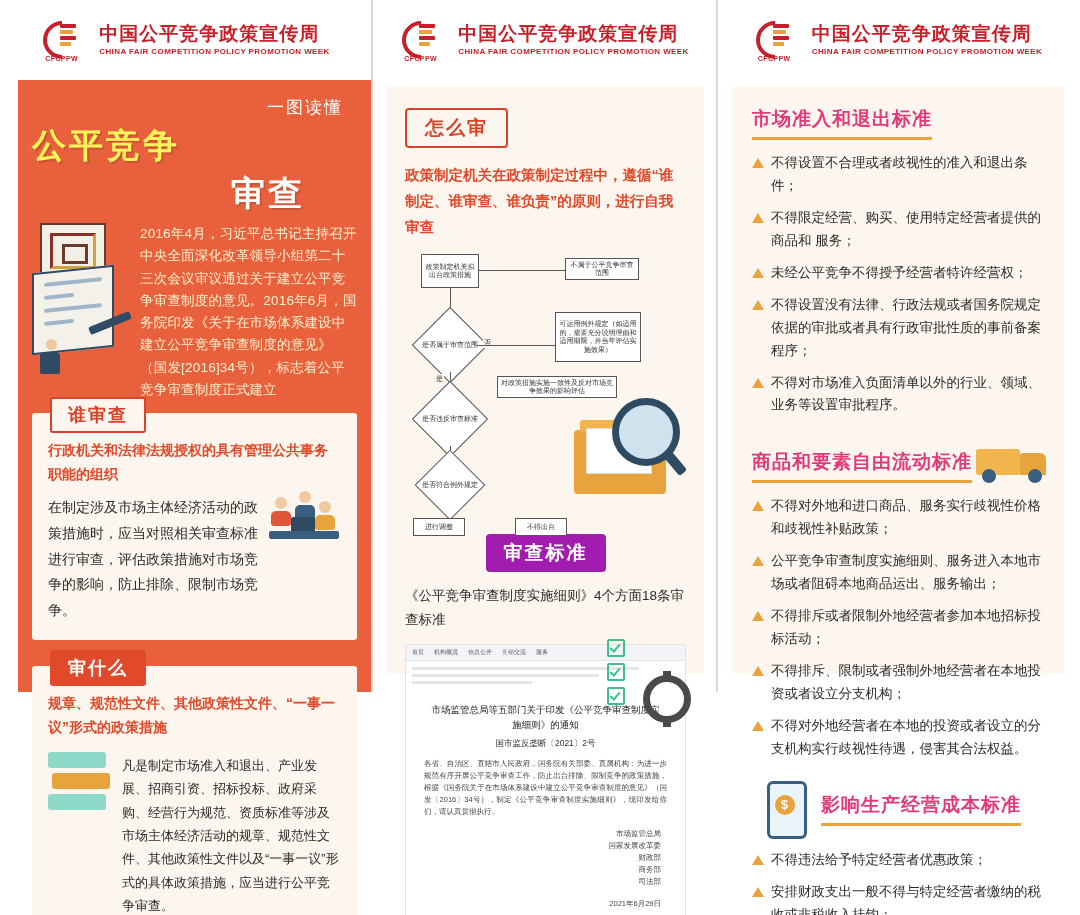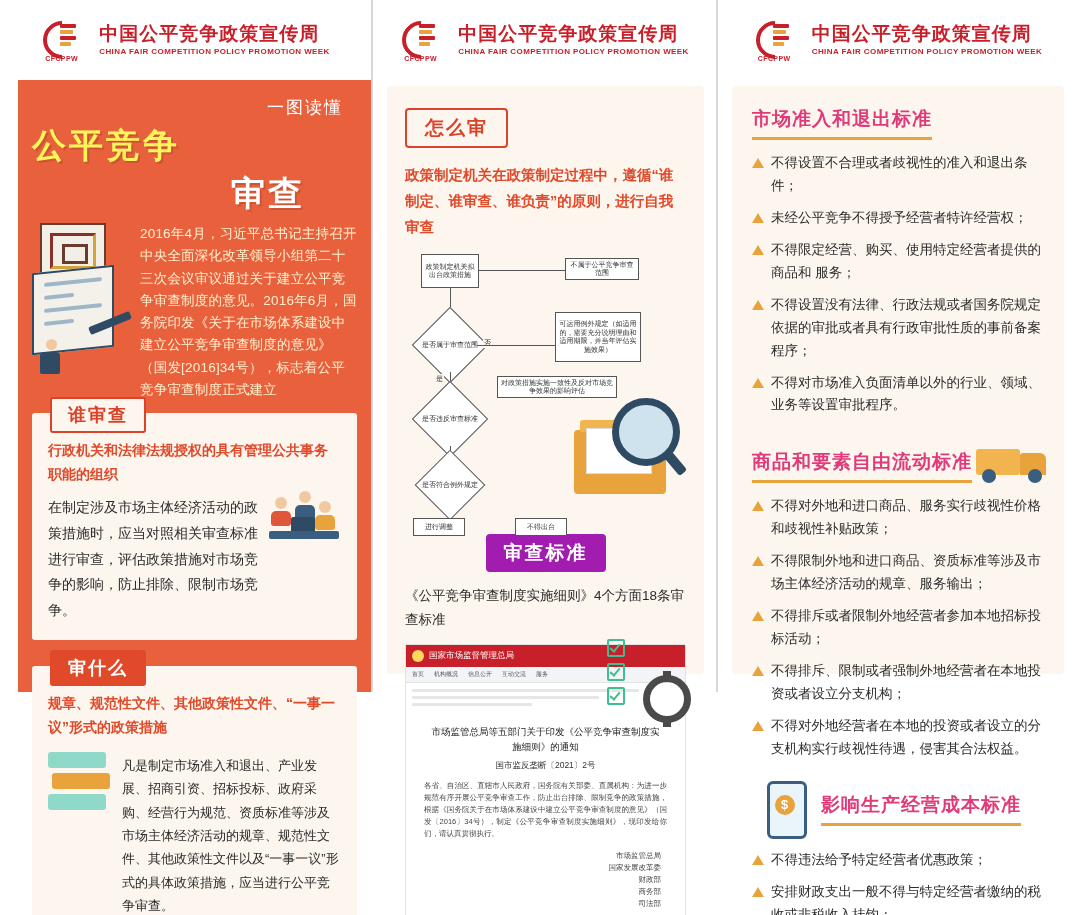--- a/index.html
+++ b/index.html
@@ -402,24 +402,20 @@
       </div>
       <div class="p2-std-lead">《公平竞争审查制度实施细则》4个方面18条审查标准</div>
 
       <div class="doc-shot">
         <div class="checks">
           <div class="cbox"></div>
             <div class="cbox"></div>
             <div class="cbox"></div>
           <div class="gear"></div>
         </div>
-        <div class="ds-bar">
-          <span class="ds-emblem"></span>
-          <span>国家市场监督管理总局</span>
-        </div>
         <div class="ds-nav">
           <span>首页</span>
           <span>机构概况</span>
           <span>信息公开</span>
           <span>互动交流</span>
           <span>服务</span>
         </div>
         <div class="ds-lines">
           <i class="w85"></i>
             <i class="w70"></i>
@@ -462,25 +458,25 @@
 
     <div class="p3-body">
       <div class="sec-title">市场准入和退出标准</div>
       <div class="bullets">
         <div class="bi">
             <span class="tri"></span>
             <span class="bi-txt">不得设置不合理或者歧视性的准入和退出条件；</span>
           </div>
         <div class="bi">
             <span class="tri"></span>
+            <span class="bi-txt">不得限定经营、购买、使用特定经营者提供的商品和 服务；</span>
+          </div>
+        <div class="bi">
+            <span class="tri"></span>
             <span class="bi-txt">未经公平竞争不得授予经营者特许经营权；</span>
-          </div>
-        <div class="bi">
-            <span class="tri"></span>
-            <span class="bi-txt">不得限定经营、购买、使用特定经营者提供的商品和 服务；</span>
           </div>
         <div class="bi">
             <span class="tri"></span>
             <span class="bi-txt">不得设置没有法律、行政法规或者国务院规定依据的审批或者具有行政审批性质的事前备案程序；</span>
           </div>
         <div class="bi">
             <span class="tri"></span>
             <span class="bi-txt">不得对市场准入负面清单以外的行业、领域、业务等设置审批程序。</span>
           </div>
       </div>
@@ -494,21 +490,21 @@
             <div class="w2"></div>
         </div>
       </div>
       <div class="bullets">
         <div class="bi">
             <span class="tri"></span>
             <span class="bi-txt">不得对外地和进口商品、服务实行歧视性价格和歧视性补贴政策；</span>
           </div>
         <div class="bi">
             <span class="tri"></span>
-            <span class="bi-txt">不得限制外地和进口商品、资质标准等涉及市场主体经济活动的规章、服务输出；</span>
+            <span class="bi-txt">公平竞争审查制度实施细则、服务进入本地市场或者阻碍本地商品运出、服务输出；</span>
           </div>
         <div class="bi">
             <span class="tri"></span>
             <span class="bi-txt">不得排斥或者限制外地经营者参加本地招标投标活动；</span>
           </div>
         <div class="bi">
             <span class="tri"></span>
             <span class="bi-txt">不得排斥、限制或者强制外地经营者在本地投资或者设立分支机构；</span>
           </div>
         <div class="bi">

